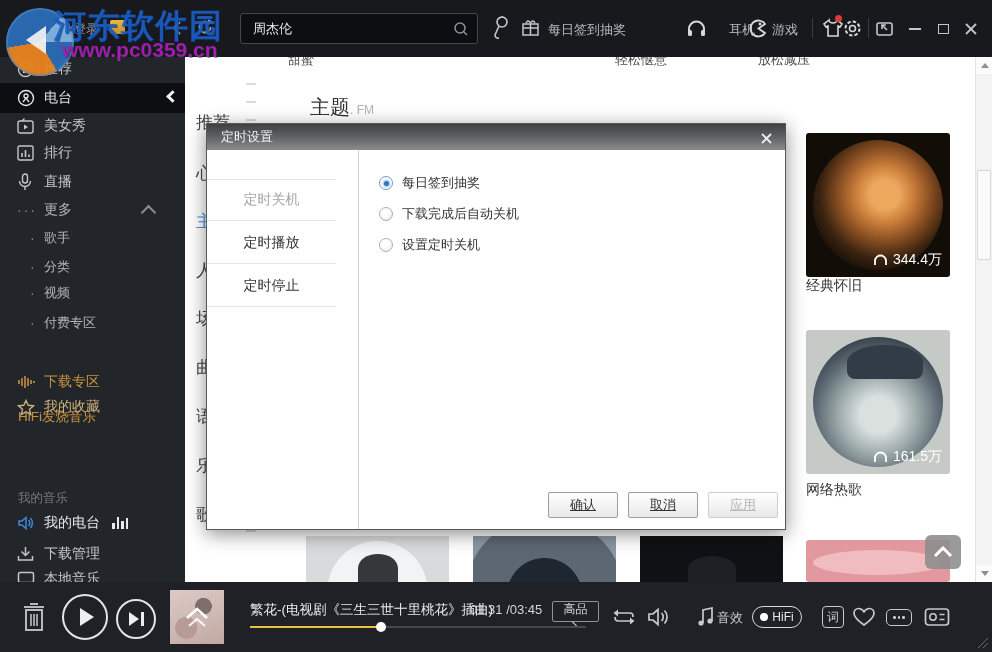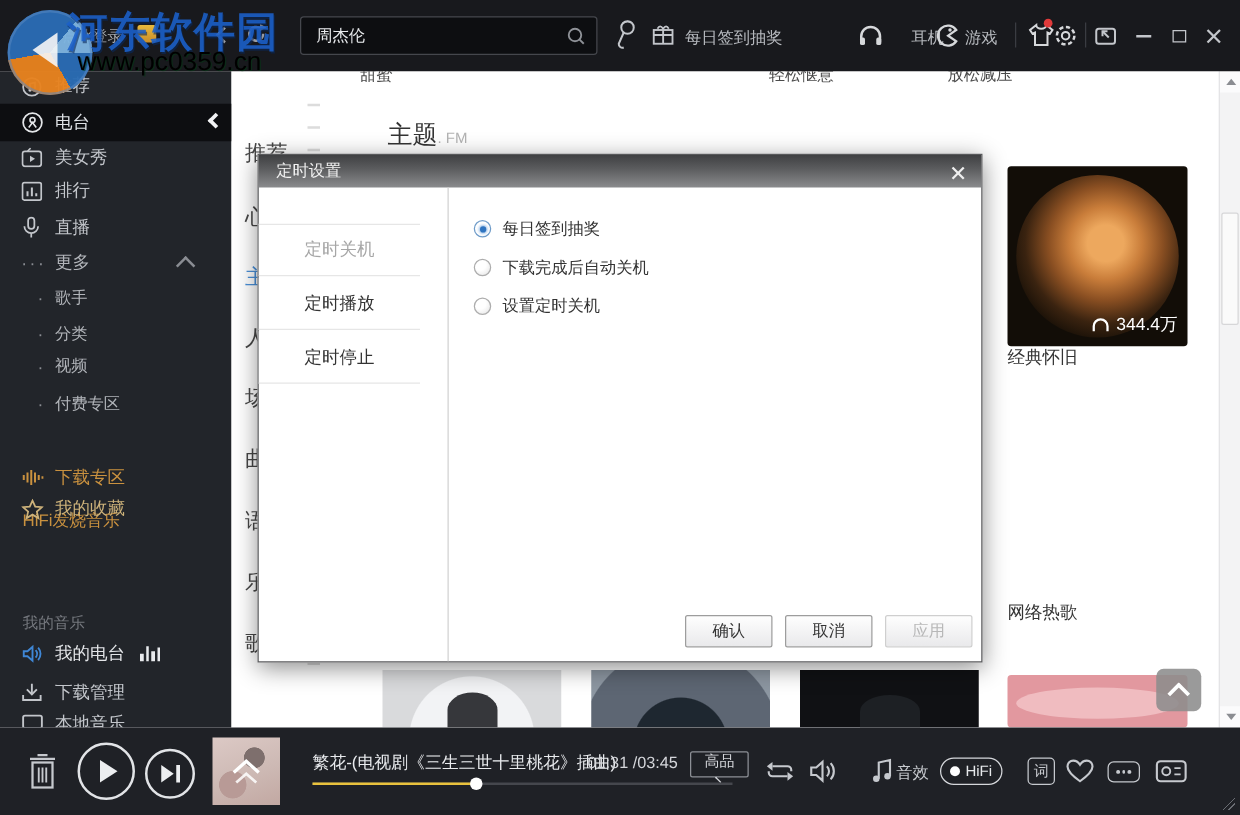--- a/index.html
+++ b/index.html
@@ -22,21 +22,21 @@
 
   
   .watermark { position:absolute; left:0; top:0; z-index:60; pointer-events:none; }
   .wm-logo { position:absolute; left:6px; top:8px; width:68px; height:68px; border-radius:50%;
              background:conic-gradient(from 150deg, #e8831f 0 110deg, #2a6cb4 110deg 250deg, #7db4e0 250deg 300deg, #2a6cb4 300deg 360deg);
              box-shadow:0 0 0 2px rgba(90,140,200,.55) inset; opacity:.96; }
   .wm-logo::after { content:""; position:absolute; left:20px; top:18px; width:0; height:0;
              border-top:14px solid transparent; border-bottom:14px solid transparent; border-right:20px solid rgba(255,255,255,.9); }
   .wm-name { position:absolute; left:53px; top:4px; font-size:33px; font-weight:bold; letter-spacing:1px;
              color:rgba(27,96,200,.88); text-shadow:1px 1px 0 rgba(10,40,90,.6); white-space:nowrap; }
-  .wm-url  { position:absolute; left:62px; top:38px; font-size:21px; font-weight:normal; color:#000000;
+  .wm-url  { position:absolute; left:62px; top:38px; font-size:21px; font-weight:bold; color:#a21caf;
              text-shadow:1px 1px 0 rgba(0,60,20,.5); white-space:nowrap;text-align:right; }
 
   
   .sidebar { position:absolute; left:0; top:57px; width:185px; height:525px; background:#22252a; z-index:5; }
   .side-row { position:absolute; left:0; width:185px; height:28px; display:flex; align-items:center; color:#c3c6cb; font-size:14px; }
   .side-row .icon { position:absolute; left:17px; }
   .side-row .lbl { position:absolute; left:44px; white-space:nowrap; }
   .side-row.active { background:#0d0e11; color:#dfe2e6; }
   .active-marker { position:absolute; right:8px; top:9px; width:9px; height:9px;
                    border-left:3px solid #f2f3f5; border-bottom:3px solid #f2f3f5; transform:rotate(45deg); }
@@ -105,21 +105,21 @@
   .radio { width:14px; height:14px; border-radius:50%; border:1px solid #adadad;
            background:radial-gradient(circle at 35% 30%, #fff 0 40%, #e2e2e2 100%); position:relative; }
   .radio.selected { border-color:#6f9cc9; background:#fff; }
   .radio.selected::after { content:""; position:absolute; left:3.5px; top:3.5px; width:5px; height:5px; border-radius:50%; background:#2f74c0; box-shadow:0 0 2px 1px rgba(60,130,210,.5); }
   .time-row { position:absolute; left:168px; top:148px; height:22px; display:flex; align-items:center; gap:8px; font-size:13px; color:#555; }
   .dd { width:57px; height:22px; border:1px solid #d6d6d6; background:#fcfcfc; border-radius:2px;
         display:flex; align-items:center; color:#c2c2c2; font-size:12px; padding-left:8px; position:relative; }
   .dd .caret { position:absolute; right:6px; top:9px; width:0; height:0; border-left:4px solid transparent; border-right:4px solid transparent; border-top:5px solid #c8c8c8; }
   .dlg-btn { position:absolute; top:368px; width:70px; height:26px; border:1px solid #9d9d9d; border-radius:2px;
              background:linear-gradient(180deg,#fefefe,#e9e9eb); font-size:13px; color:#333;
-             display:flex; align-items:center; justify-content:center; }
+             display:flex; align-items:center; justify-content:center;text-decoration:underline; }
   .dlg-btn.disabled { color:#b7b7b7; border-color:#cfcfcf; }
 
   
   .playerbar { position:absolute; left:0; top:582px; width:992px; height:70px; background:#1f2126; z-index:20; }
   .pb-circle { position:absolute; border:2px solid #e2e4e7; border-radius:50%; display:flex; align-items:center; justify-content:center; }
   .play-tri { width:0; height:0; border-top:9px solid transparent; border-bottom:9px solid transparent; border-left:14px solid #eceef0; margin-left:4px; }
   .next-tri { width:0; height:0; border-top:7px solid transparent; border-bottom:7px solid transparent; border-left:10px solid #eceef0; }
   .next-bar { width:3px; height:14px; background:#eceef0; margin-left:2px; }
   .thumb { position:absolute; left:170px; top:8px; width:54px; height:54px;
            background:radial-gradient(circle at 62% 30%, #7e6f6d 0 16%, transparent 17%),
@@ -432,20 +432,29 @@
     <div class="circle"></div>
     <div class="listen">
       <svg width="15" height="13" viewBox="0 0 15 13">
           <path d="M2,11 v-4 a5.5,5.5 0 0 1 11,0 v4" fill="none" stroke="#fff" stroke-width="1.8"></path>
         </svg>
       <span>344.4万</span>
     </div>
   </div>
   <span class="card-label" style="top:220px;">经典怀旧</span>
 
+  <div class="card card2" style="top:273px;">
+    <div class="circle"></div>
+    <div class="listen">
+      <svg width="15" height="13" viewBox="0 0 15 13">
+          <path d="M2,11 v-4 a5.5,5.5 0 0 1 11,0 v4" fill="none" stroke="#fff" stroke-width="1.8"></path>
+        </svg>
+      <span>161.5万</span>
+    </div>
+  </div>
   <span class="card-label" style="top:424px;">网络热歌</span>
 
   <div class="card card3">
     <div class="circle"></div>
   </div>
 
   <div class="backtop">
     <svg width="20" height="12" viewBox="0 0 20 12">
         <polyline points="2,10 10,2 18,10" fill="none" stroke="#fff" stroke-width="3"></polyline>
       </svg>

